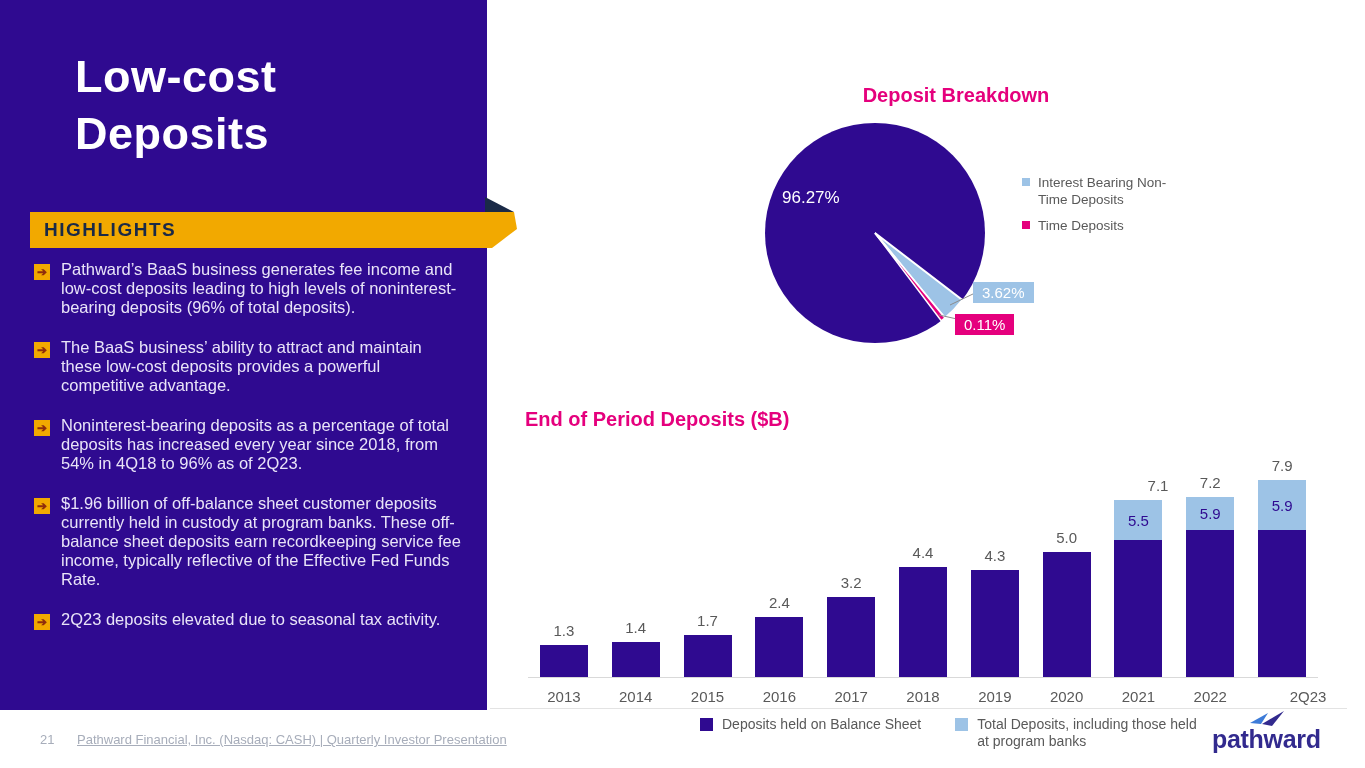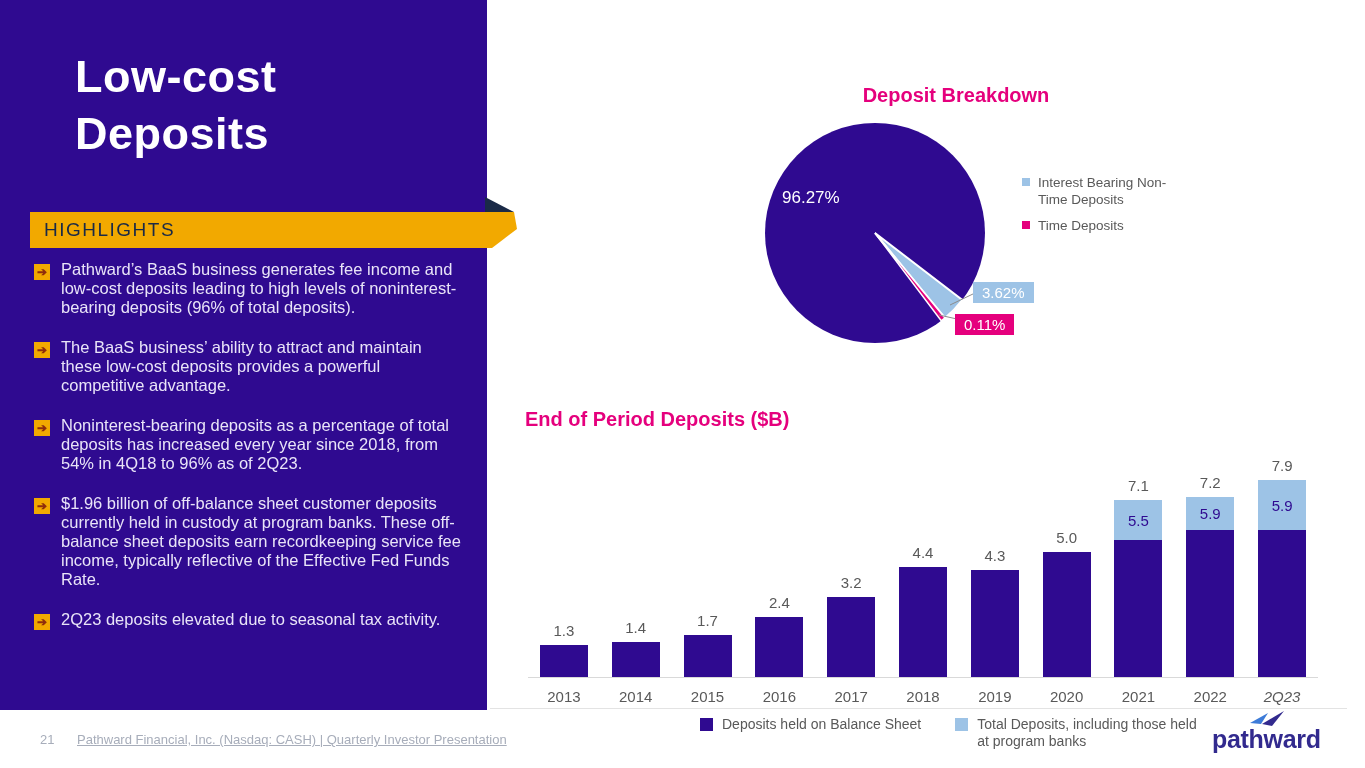--- a/index.html
+++ b/index.html
@@ -8,21 +8,21 @@
   .slide { position:relative; width:1365px; height:544px; background:#fff; }
 
   
   .left-panel { position:absolute; left:0; top:0; width:487px; height:710px; background:#2F0A90; }
   .slide-title { position:absolute; left:75px; top:48px; color:#fff; font-size:45px; font-weight:bold;
     line-height:1.27; white-space:pre-line; letter-spacing:.5px; }
 
   
   .banner-wrap { position:absolute; left:30px; top:197px; width:488px; height:51px; }
   .banner-wrap svg { display:block; }
-  .banner-label { position:absolute; left:14px; top:22px; font-size:19px; font-weight:normal;
+  .banner-label { position:absolute; left:14px; top:22px; font-size:19px; font-weight:bold;
     color:#1A2A47; letter-spacing:1.5px; }
 
   
   .bullets { position:absolute; left:34px; top:260px; width:428px; }
   .bullet { display:flex; gap:11px; margin-bottom:21px; }
   .bullet-icon { flex:none; width:16px; height:16px; margin-top:4px; background:#F2A900;
     color:#8F2D0C; font-size:12px; line-height:16px; text-align:center; font-weight:bold; }
   .bullet-text { color:#E9E4F8; font-size:16.5px; line-height:19px; }
 
   
@@ -147,32 +147,32 @@
       <div class="bar-xlabel" style="left: 359px; bottom: -28px; width: 72px;">2018</div>
       <div class="bar-rect" style="left: 442.818px; bottom: 0px; width: 48px; height: 107.5px; background: rgb(47, 10, 144);"></div>
       <div class="bar-label total" style="left: 436.818px; bottom: 113.5px; width: 60px;">4.3</div>
       <div class="bar-xlabel" style="left: 430.818px; bottom: -28px; width: 72px;">2019</div>
       <div class="bar-rect" style="left: 514.636px; bottom: 0px; width: 48px; height: 125px; background: rgb(47, 10, 144);"></div>
       <div class="bar-label total" style="left: 508.636px; bottom: 131px; width: 60px;">5.0</div>
       <div class="bar-xlabel" style="left: 502.636px; bottom: -28px; width: 72px;">2020</div>
       <div class="bar-rect" style="left: 586.455px; bottom: 0px; width: 48px; height: 137.5px; background: rgb(47, 10, 144);"></div>
       <div class="bar-rect" style="left: 586.455px; bottom: 137.5px; width: 48px; height: 40px; background: rgb(157, 195, 230);"></div>
       <div class="bar-label inner" style="left: 580.455px; bottom: 148.5px; width: 60px; color: rgb(47, 10, 144);">5.5</div>
-      <div class="bar-label total" style="left: 580.455px; bottom: 183.5px; width: 60px;">7.1</div>
+      <div class="bar-label total" style="left: 580.455px; bottom: 183.5px; width: 60px; text-align: right;">7.1</div>
       <div class="bar-xlabel" style="left: 574.455px; bottom: -28px; width: 72px;">2021</div>
       <div class="bar-rect" style="left: 658.273px; bottom: 0px; width: 48px; height: 147.5px; background: rgb(47, 10, 144);"></div>
       <div class="bar-rect" style="left: 658.273px; bottom: 147.5px; width: 48px; height: 32.5px; background: rgb(157, 195, 230);"></div>
       <div class="bar-label inner" style="left: 652.273px; bottom: 154.75px; width: 60px; color: rgb(47, 10, 144);">5.9</div>
       <div class="bar-label total" style="left: 652.273px; bottom: 186px; width: 60px;">7.2</div>
       <div class="bar-xlabel" style="left: 646.273px; bottom: -28px; width: 72px;">2022</div>
       <div class="bar-rect" style="left: 730.091px; bottom: 0px; width: 48px; height: 147.5px; background: rgb(47, 10, 144);"></div>
       <div class="bar-rect" style="left: 730.091px; bottom: 147.5px; width: 48px; height: 50px; background: rgb(157, 195, 230);"></div>
       <div class="bar-label inner" style="left: 724.091px; bottom: 163.5px; width: 60px; color: rgb(47, 10, 144);">5.9</div>
       <div class="bar-label total" style="left: 724.091px; bottom: 203.5px; width: 60px;">7.9</div>
-      <div class="bar-xlabel" style="left: 718px; bottom: -28px; width: 72px; font-style: italic;">2Q23</div>
+      <div class="bar-xlabel" style="left: 744px; bottom: -28px; width: 72px;">2Q23</div>
     </div>
   <div class="chart-sep"></div>
 
   <div class="bar-legend">
     <div class="bl-item">
       <span class="bl-swatch" style="background: rgb(47, 10, 144);"></span>
       <span class="bl-text">Deposits held on Balance Sheet</span>
     </div>
     <div class="bl-item">
       <span class="bl-swatch" style="background: rgb(157, 195, 230);"></span>

